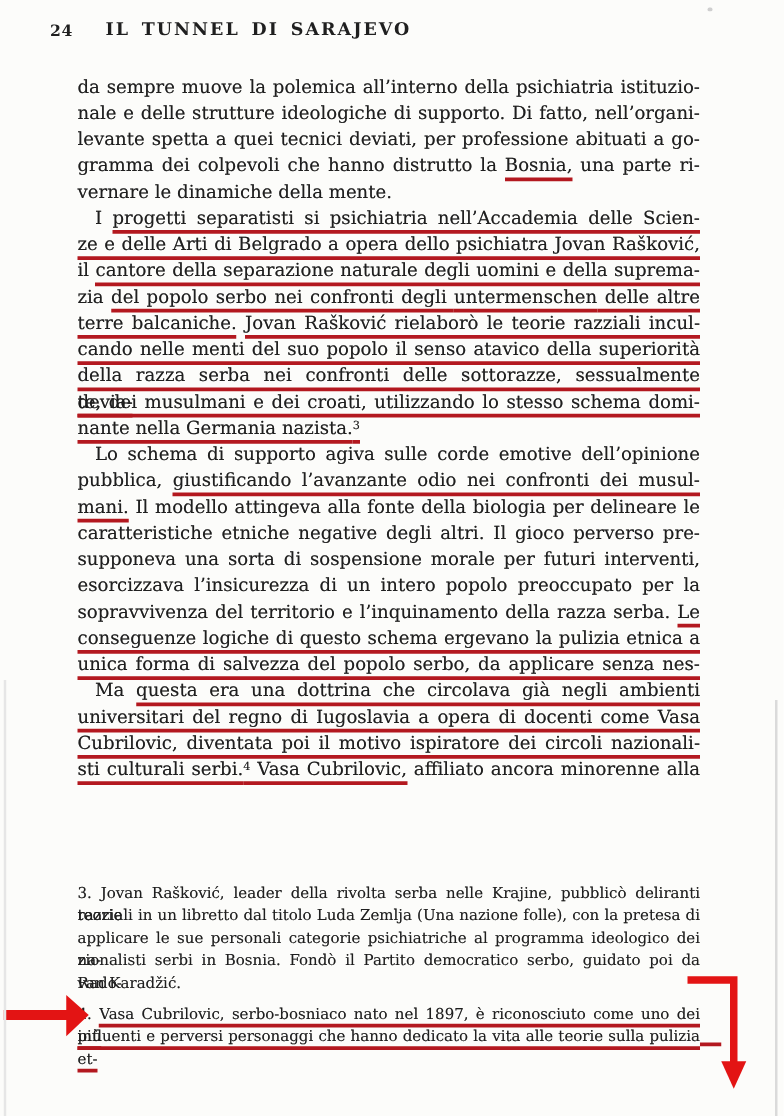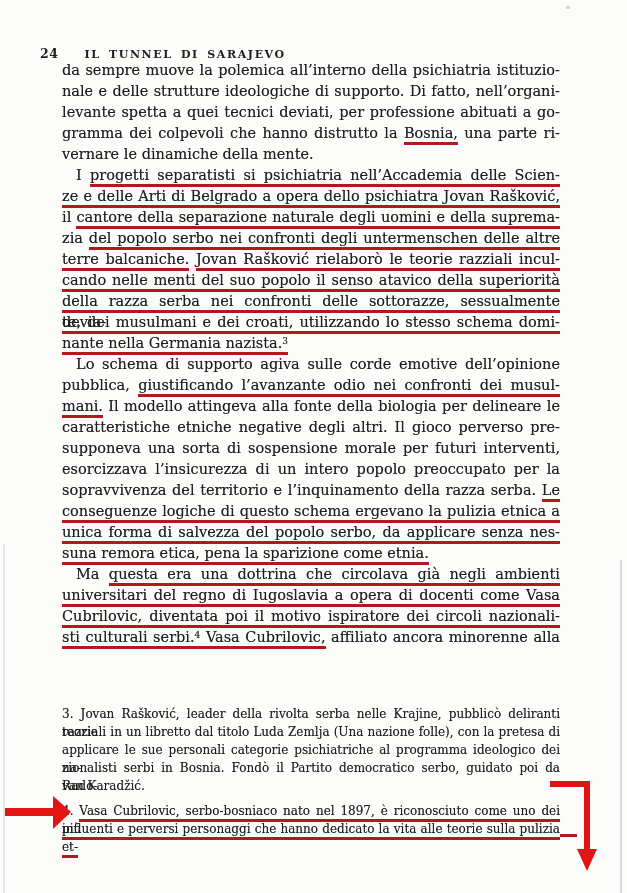--- a/index.html
+++ b/index.html
@@ -13,24 +13,24 @@
     position:relative;
     width:627px;height:893px;
     background:var(--paper);
     overflow:hidden;
     font-family:"DejaVu Serif","Liberation Serif",serif;
     color:var(--ink);
   }
   
   .hdr{
     position:absolute;top:16px;left:40px;
-    display:flex;align-items:flex-end;gap:26px;
+    display:flex;align-items:center;gap:26px;
     font-size:12.5px;font-weight:700;letter-spacing:.5px;
   }
-  .hdr .title{font-size:11px;letter-spacing:1.6px;word-spacing:3px;margin-top:32px;}
+  .hdr .title{font-size:14px;letter-spacing:1.6px;word-spacing:3px;}
   
   .body{
     position:absolute;top:60px;left:62px;width:498px;
     font-size:14.5px;
     text-shadow:0 0 .5px rgba(25,25,25,.55);
   }
   .bline{
     height:21px;line-height:21px;
     text-align:justify;text-align-last:justify;
     white-space:normal;
@@ -95,21 +95,20 @@
       <div class="bline end"><span class="u ">nante nella Germania nazista.</span><span class="supwrap u"><span class="supin">3</span></span></div>
       <div class="bline ind"><span class="">Lo schema di supporto agiva sulle corde emotive dell’opinione</span></div>
       <div class="bline"><span class="">pubblica, </span><span class="u ">giustificando l’avanzante odio nei confronti dei musul-</span></div>
       <div class="bline"><span class="u ">mani.</span><span class=""> Il modello attingeva alla fonte della biologia per delineare le</span></div>
       <div class="bline"><span class="">caratteristiche etniche negative degli altri. Il gioco perverso pre-</span></div>
       <div class="bline"><span class="">supponeva una sorta di sospensione morale per futuri interventi,</span></div>
       <div class="bline"><span class="">esorcizzava l’insicurezza di un intero popolo preoccupato per la</span></div>
       <div class="bline"><span class="">sopravvivenza del territorio e l’inquinamento della razza serba. </span><span class="u ">Le</span></div>
       <div class="bline"><span class="u ">conseguenze logiche di questo schema ergevano la pulizia etnica a</span></div>
       <div class="bline"><span class="u ">unica forma di salvezza del popolo serbo, da applicare senza nes-</span></div>
-      <div class="bline end"><span class="u ">suna remora etica, pena la sparizione come etnia.</span></div>
       <div class="bline ind"><span class="">Ma </span><span class="u ">questa era una dottrina che circolava già negli ambienti</span></div>
       <div class="bline"><span class="u ">universitari del regno di Iugoslavia a opera di docenti come Vasa</span></div>
       <div class="bline"><span class="u ">Cubrilovic, diventata poi il motivo ispiratore dei circoli nazionali-</span></div>
       <div class="bline"><span class="u ">sti culturali serbi.</span><span class="supwrap u"><span class="supin">4</span></span><span class="u "> Vasa Cubrilovic,</span><span class=""> affiliato ancora minorenne alla</span></div>
     </main>
 
   <section class="fnotes" id="footnote-lines">
       <div class="fline"><span class="">3. Jovan Rašković, leader della rivolta serba nelle Krajine, pubblicò deliranti teorie</span></div>
       <div class="fline"><span class="">razziali in un libretto dal titolo </span><span class="i">Luda Zemlja</span><span class=""> (Una nazione folle), con la pretesa di</span></div>
       <div class="fline"><span class="">applicare le sue personali categorie psichiatriche al programma ideologico dei na-</span></div>

